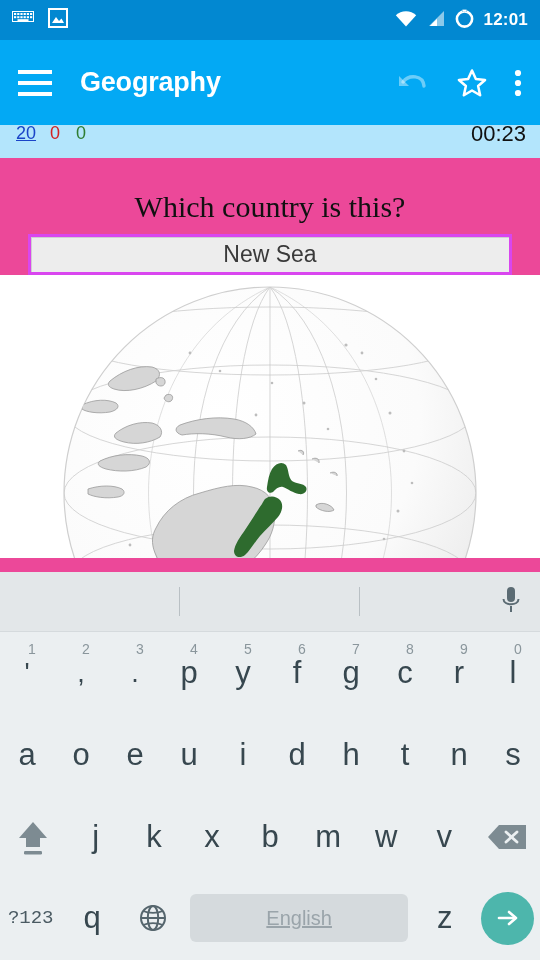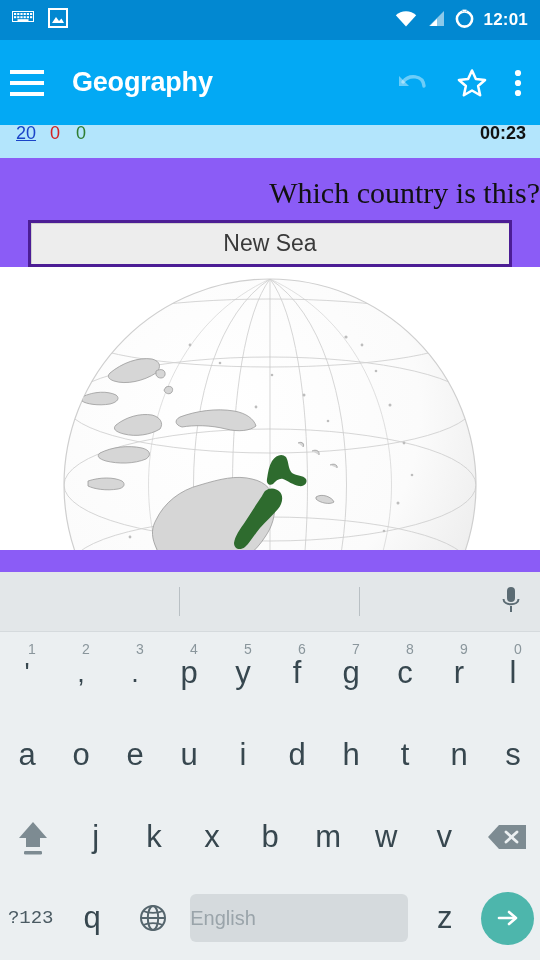--- a/index.html
+++ b/index.html
@@ -2,69 +2,69 @@
 <html><head>
 <meta charset="utf-8">
 <style>
   * { box-sizing: border-box; margin: 0; padding: 0; }
   html, body {
     width: 540px; height: 960px;
     background: #ffffff;
     font-family: "Liberation Sans", sans-serif;
     overflow: hidden;
   }
-  #app { position: relative; width: 540px; height: 960px; overflow: hidden; background:#8b5cf6; }
+  #app { position: relative; width: 540px; height: 960px; overflow: hidden; background:#ec4899; }
 
   
   .statusbar {
     height: 40px; background: #0288D1;
     display: flex; align-items: center;
     padding: 0 12px;
   }
   .sb-left { display:flex; align-items:center; gap:14px; }
   .sb-right { margin-left:auto; display:flex; align-items:center; gap:9px; }
   .sb-time { color:#fff; font-size:17px; font-weight:bold; letter-spacing:0.2px; }
 
   
   .appbar {
     height: 85px; background: #03A9F4;
-    display:flex; align-items:center; padding: 0 14px 0 10px;
+    display:flex; align-items:center; padding: 0 14px 0 18px;
     position: relative;
   }
   .hamburger { width:34px; height:26px; display:flex; flex-direction:column; justify-content:space-between; cursor:pointer; }
   .hamburger span { display:block; height:4px; background:#fff; border-radius:0; width:100%; }
   .titles { margin-left: 28px; display:flex; flex-direction:column; justify-content:center; }
   .title { color:#fff; font-size:27px; font-weight:bold; line-height:1.05; letter-spacing:-0.2px; }
   .subtitle { color:#fff; font-size:19px; line-height:1.25; margin-top:2px; }
   .ab-actions { margin-left:auto; display:flex; align-items:center; gap:26px; padding-right:4px;}
   .ab-icon { cursor:pointer; display:flex; align-items:center; justify-content:center; }
 
   
   .scorebar {
     height: 33px; background:#B3E5FC;
     display:flex; align-items:center; padding: 0 14px 16px 16px;
     font-size:18px;
   }
   .score-remaining { color:#1A44C8; text-decoration: underline; font-weight:normal; }
   .score-wrong { color:#D32020; margin-left:14px; }
   .score-right { color:#2E7D32; margin-left:16px; }
-  .timer { margin-left:auto; color:#111; font-size:18px;font-weight:bold; }
+  .timer { margin-left:auto; color:#111; font-size:22px; }
 
   
   .question {
-    text-align:right; font-family:"Liberation Serif", serif;
-    font-size:30px; color:#111; padding-top:18px; padding-bottom:4px;
+    text-align:center; font-family:"Liberation Serif", serif;
+    font-size:30px; color:#111; padding-top:32px; padding-bottom:4px;
   }
 
   
   .answer-wrap { padding: 6px 28px 0 28px; }
   .answer-box {
-    border: 3px solid #4c1d95;
+    border: 3px solid #d946ef;
     background:#EDEDED;
-    height: 47px;
+    height: 41px;
     display:flex; align-items:center; justify-content:center;
     box-shadow: inset 1px 1px 0 rgba(0,0,0,0.12);
   }
   .answer-text { font-size:23px; color:#3a3a3a; }
 
   
   .globe-area {
     position:relative; height:283px; overflow:hidden; background:#fff;
   }
   .globe-svg { position:absolute; left:50%; transform:translateX(-50%); top:8px; }
@@ -88,22 +88,22 @@
   }
   .key .hint {
     position:absolute; top:9px; left:50%; margin-left:1px;
     font-size:14px; color:#8a969c; font-weight:normal;
   }
   .key.punct { font-size:27px; }
   .krow.r4 { height:80px; }
   .key-fn { font-size:19px; color:#4a5a62;font-family:Liberation Mono, monospace; }
   .spacebar {
     flex: 3.55; height:48px; background:#D5DADD; border-radius:6px;
-    display:flex; align-items:center; 
-    color:#9aa4aa; font-size:20px; cursor:pointer; margin:0 6px;
+    display:flex; align-items:center; justify-content:center;
+    color:#9aa4aa; font-size:20px; cursor:pointer; margin:0 6px;text-decoration:underline;
   }
   .enter-key {
     flex:1.05; display:flex; align-items:center; justify-content:center; cursor:pointer;
   }
   .enter-circle {
     width:53px; height:53px; border-radius:50%; background:#4DB6AC;
     display:flex; align-items:center; justify-content:center;
   }
   .shift-key, .bksp-key { flex:1.15; display:flex; align-items:center; justify-content:center; cursor:pointer; }
 </style>

